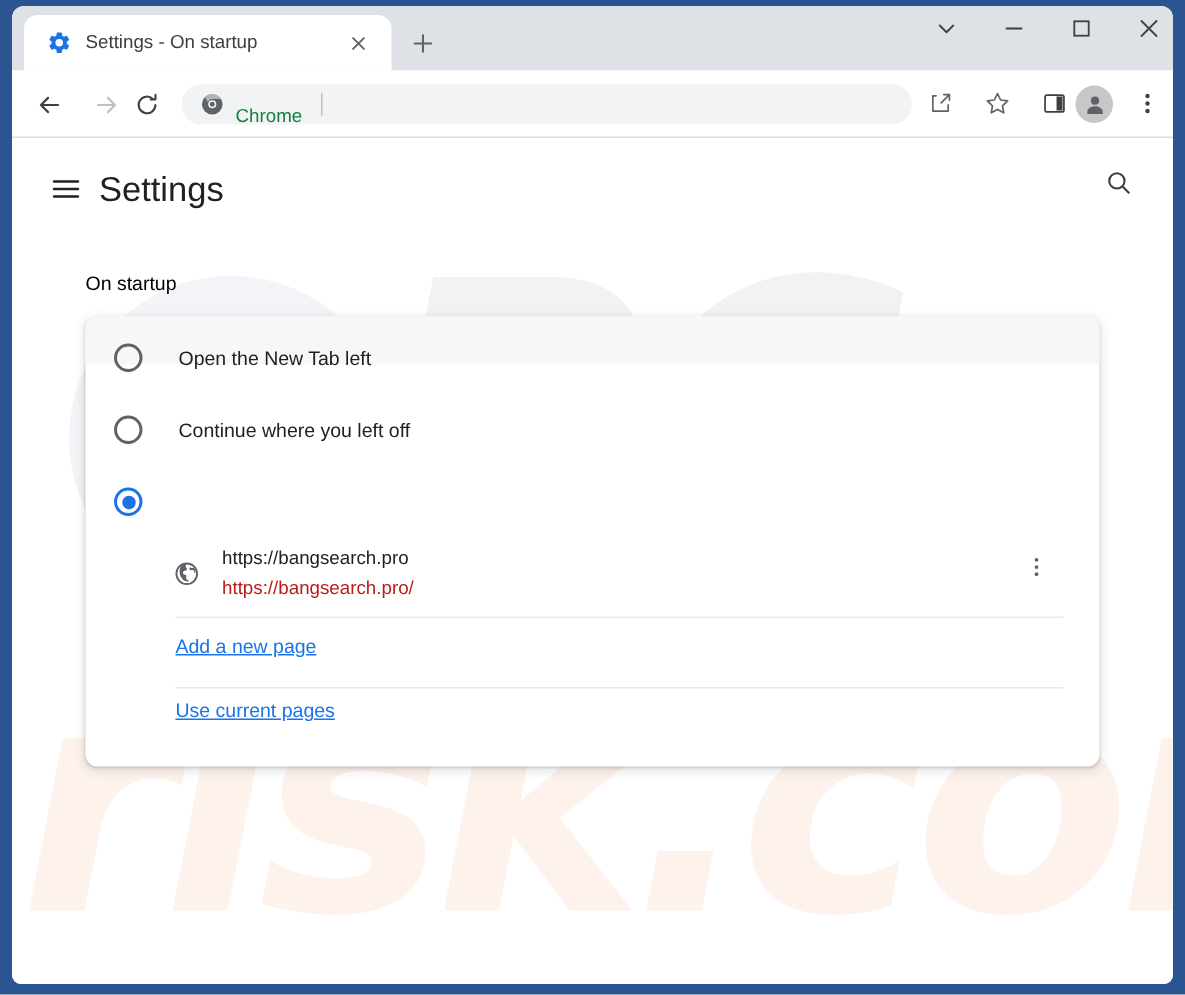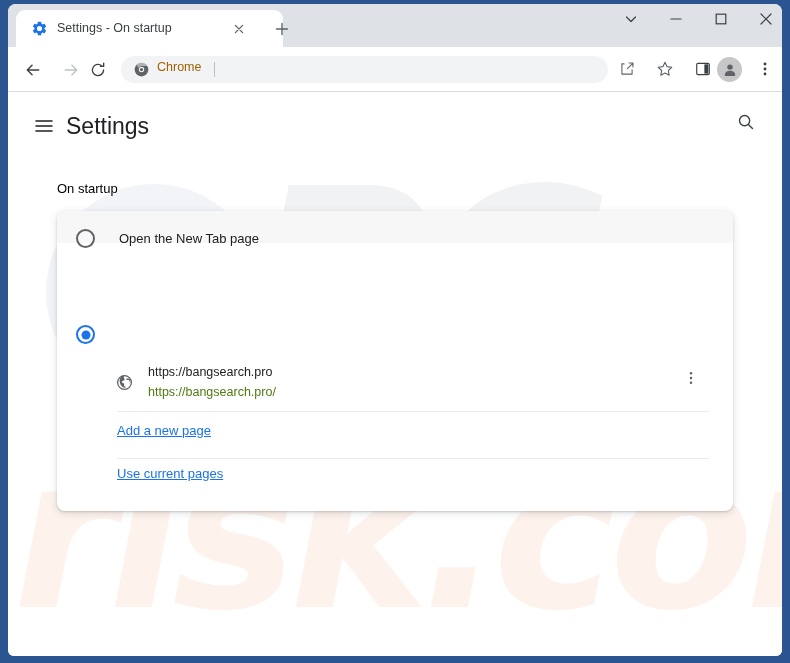--- a/index.html
+++ b/index.html
@@ -36,21 +36,21 @@
   
   .tabstrip {
     position: absolute;
     left: 0; top: 0;
     width: 774px; height: 43px;
     background: #dee1e6;
   }
   .tab {
     position: absolute;
     left: 8px; top: 6px;
-    width: 267px; height: 37px;
+    width: 245px; height: 37px;
     background: #ffffff;
     border-radius: 9px 9px 0 0;
     box-sizing: border-box;
   }
   .tab-favicon {
     position: absolute;
     left: 15px; top: 10px;
     width: 17px; height: 17px;
   }
   .tab-title {
@@ -117,23 +117,23 @@
     background: #f1f3f4;
     border-radius: 14px;
   }
   .omni-chrome-icon {
     position: absolute;
     left: 13px; top: 6px;
     width: 15px; height: 15px;
   }
   .omni-chrome-label {
     position: absolute;
-    left: 36px; top: 2px;
+    left: 36px; top: 12px;
     font-size: 12.5px;
-    color: #a16207;
+    color: #15803d;
     line-height: 19px;
   }
   .omni-sep {
     position: absolute;
     left: 93px; top: 6px;
     width: 1px; height: 15px;
     background: #bdc1c6;
   }
   .omni-url {
     position: absolute;
@@ -359,21 +359,21 @@
     left: 91px; top: 7px;
     font-size: 12.5px;
     color: #202124;
     line-height: 19px;
     white-space: nowrap;
   }
   .url-sub {
     position: absolute;
     left: 91px; top: 27px;
     font-size: 12.5px;
-    color: #4d7c0f;
+    color: #b91c1c;
     line-height: 19px;
     white-space: nowrap;
   }
   .url-menu {
     position: absolute;
     left: 626px; top: 14px;
     width: 26px; height: 26px;
     cursor: pointer;
   }
 
@@ -541,23 +541,27 @@
         </span>
       </div>
 
       <div class="section-label">On startup</div>
 
       <div class="card">
         <div class="card-top-shade"></div>
 
         <div class="radio-row r0">
           <span class="radio"></span>
-          <span class="radio-label">Open the New Tab page</span>
+          <span class="radio-label">Open the New Tab left</span>
         </div>
 
+        <div class="radio-row r1">
+          <span class="radio"></span>
+          <span class="radio-label">Continue where you left off</span>
+        </div>
 
         <div class="radio-row r2">
           <span class="radio checked"></span>
         </div>
 
         <div class="url-row">
           <span class="url-globe">
             <svg width="17" height="17" viewBox="0 0 20 20">
               <circle cx="10" cy="10" r="8.1" fill="none" stroke="#5f6368" stroke-width="1.5"></circle>
               <path fill="#5f6368" d="M10 2.2c-1 1.1-1.1 2.6-.2 3.3.9.7.3 1.9-.8 2-1.1.1-2 .7-2 1.7 0 1 .8 1.4 1.7 1.6.9.2 1.2 1 .9 1.9-.3.9.1 1.7 1 2 .6.2.9.8.7 1.6a7.9 7.9 0 0 1-3.9-14.1z"></path>

